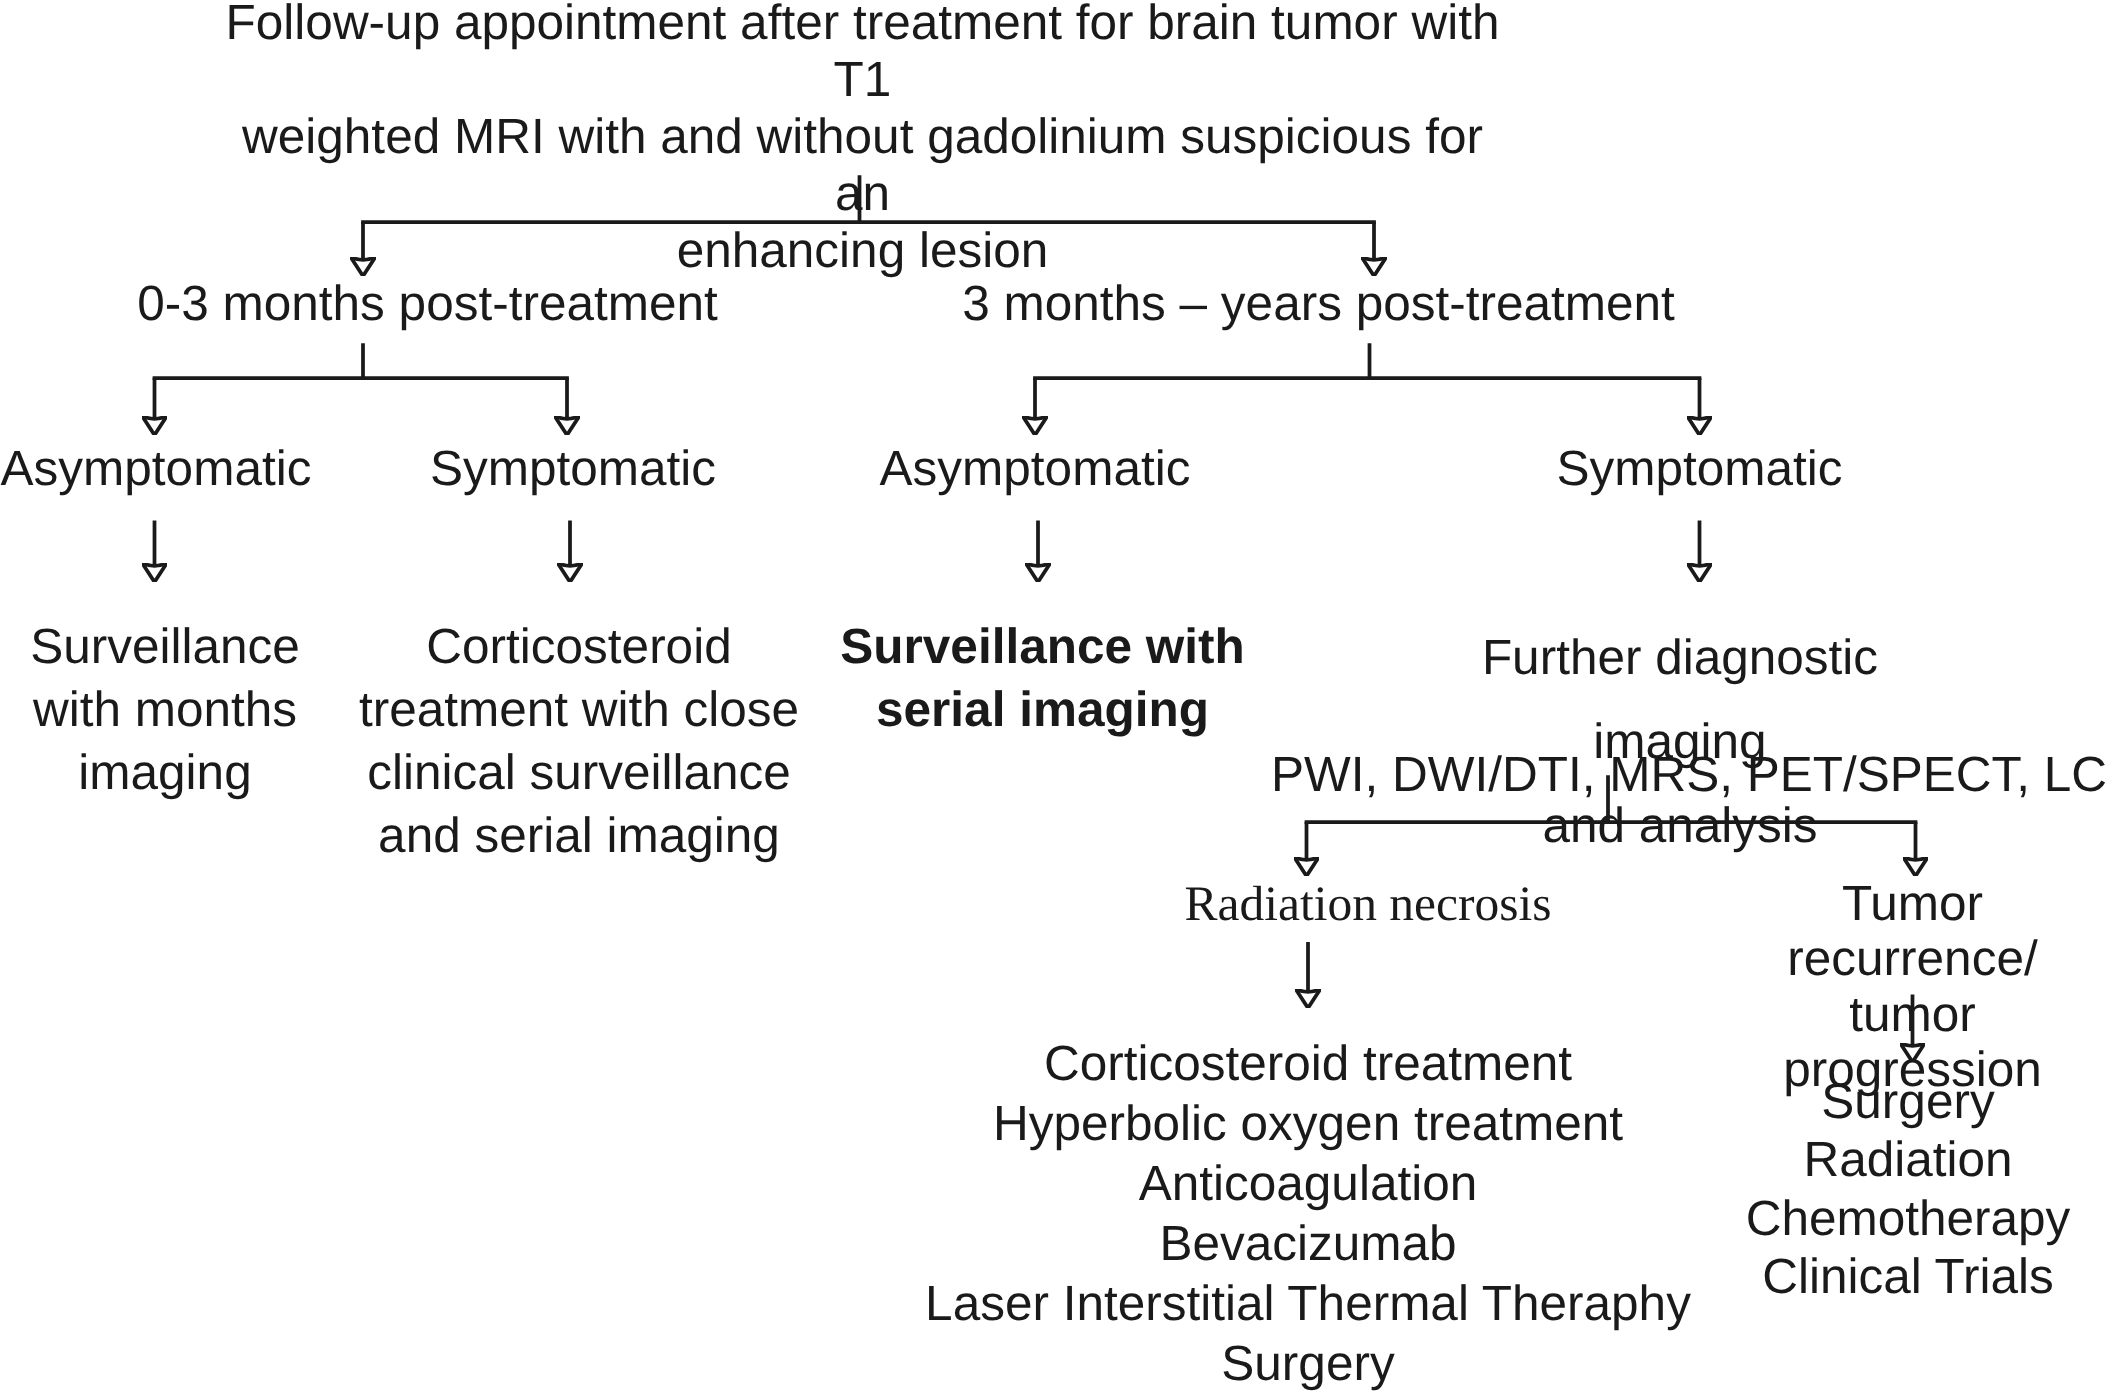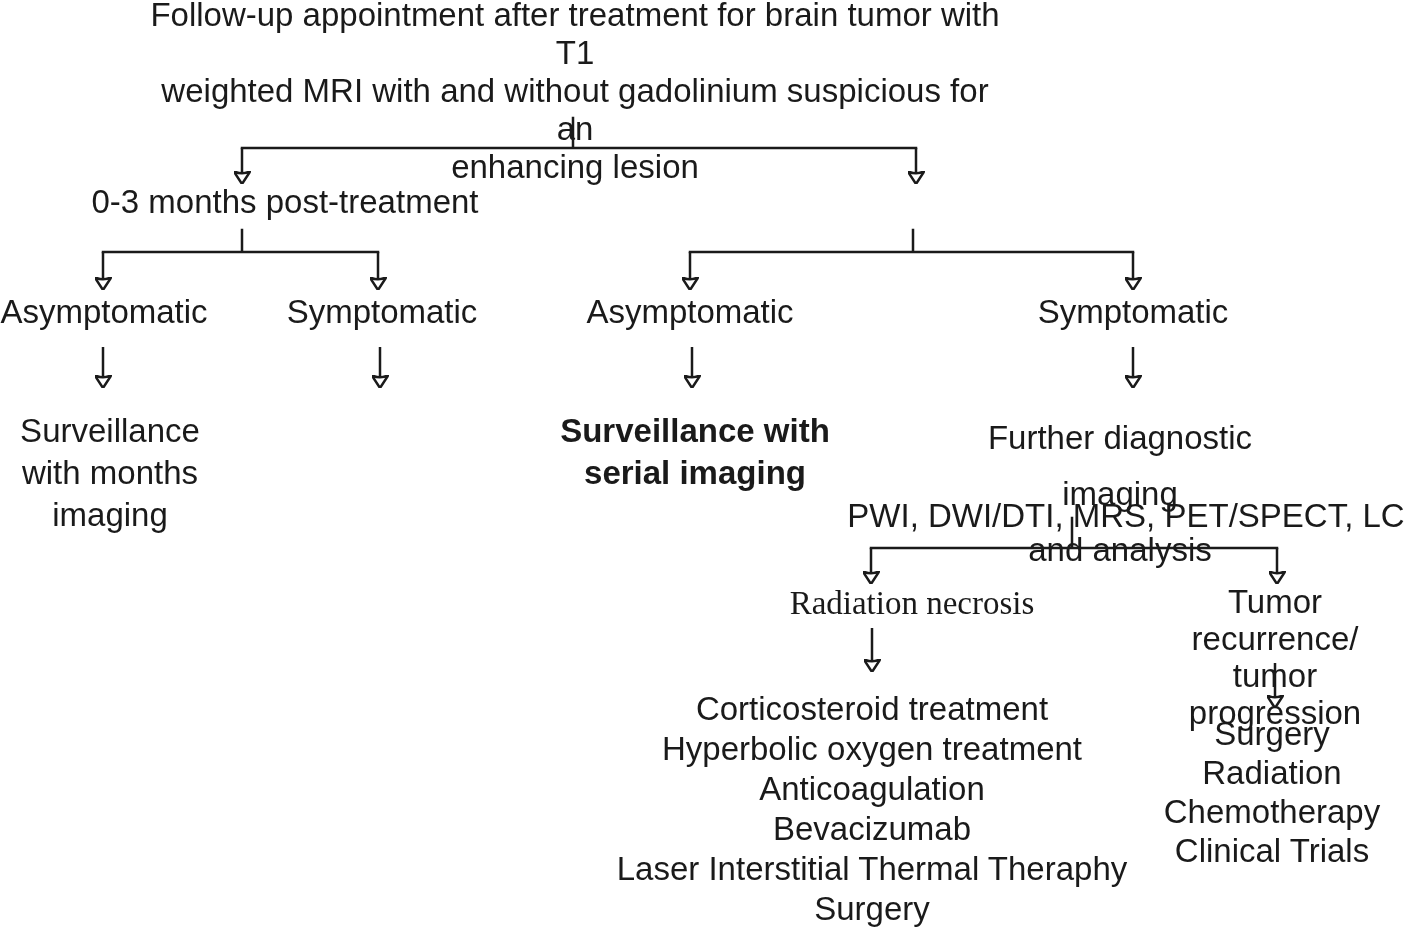--- a/index.html
+++ b/index.html
@@ -69,33 +69,38 @@
     <line x1="872" y1="628" x2="872" y2="661" marker-end="url(#ah)"></line>
     <line x1="1275" y1="663" x2="1275" y2="697" marker-end="url(#ah)"></line>
   </svg>
 
   <div class="node" style="left:575px; top:-4px; line-height:38px;">Follow-up appointment after treatment for brain tumor with T1
 weighted MRI with and without gadolinium suspicious for an
 enhancing lesion</div>
 
   <div class="node" style="left:285px; top:182px;">0-3 months post-treatment</div>
 
+  <div class="node" style="left:879px; top:182px;">3 months – years post-treatment</div>
 
   <div class="node" style="left:104px; top:292px;">Asymptomatic</div>
 
   <div class="node" style="left:382px; top:292px;">Symptomatic</div>
 
   <div class="node" style="left:690px; top:292px;">Asymptomatic</div>
 
   <div class="node" style="left:1133px; top:292px;">Symptomatic</div>
 
   <div class="node" style="left:110px; top:410px; line-height:42px;">Surveillance
 with months
 imaging</div>
 
+  <div class="node" style="left:386px; top:410px; line-height:42px;">Corticosteroid
+treatment with close
+clinical surveillance
+and serial imaging</div>
 
   <div class="node" style="left:695px; top:410px; line-height:42px;font-weight:bold;">Surveillance with
 serial imaging</div>
 
   <div class="node" style="left:1120px; top:410px; line-height:56px;">Further diagnostic imaging
 and analysis</div>
 
   <div class="node nowrap" style="left:1126px; top:496px;">PWI, DWI/DTI, MRS, PET/SPECT, LC</div>
 
   <div class="node" style="left:912px; top:583px;font-family:Liberation Serif, serif;">Radiation necrosis</div>

